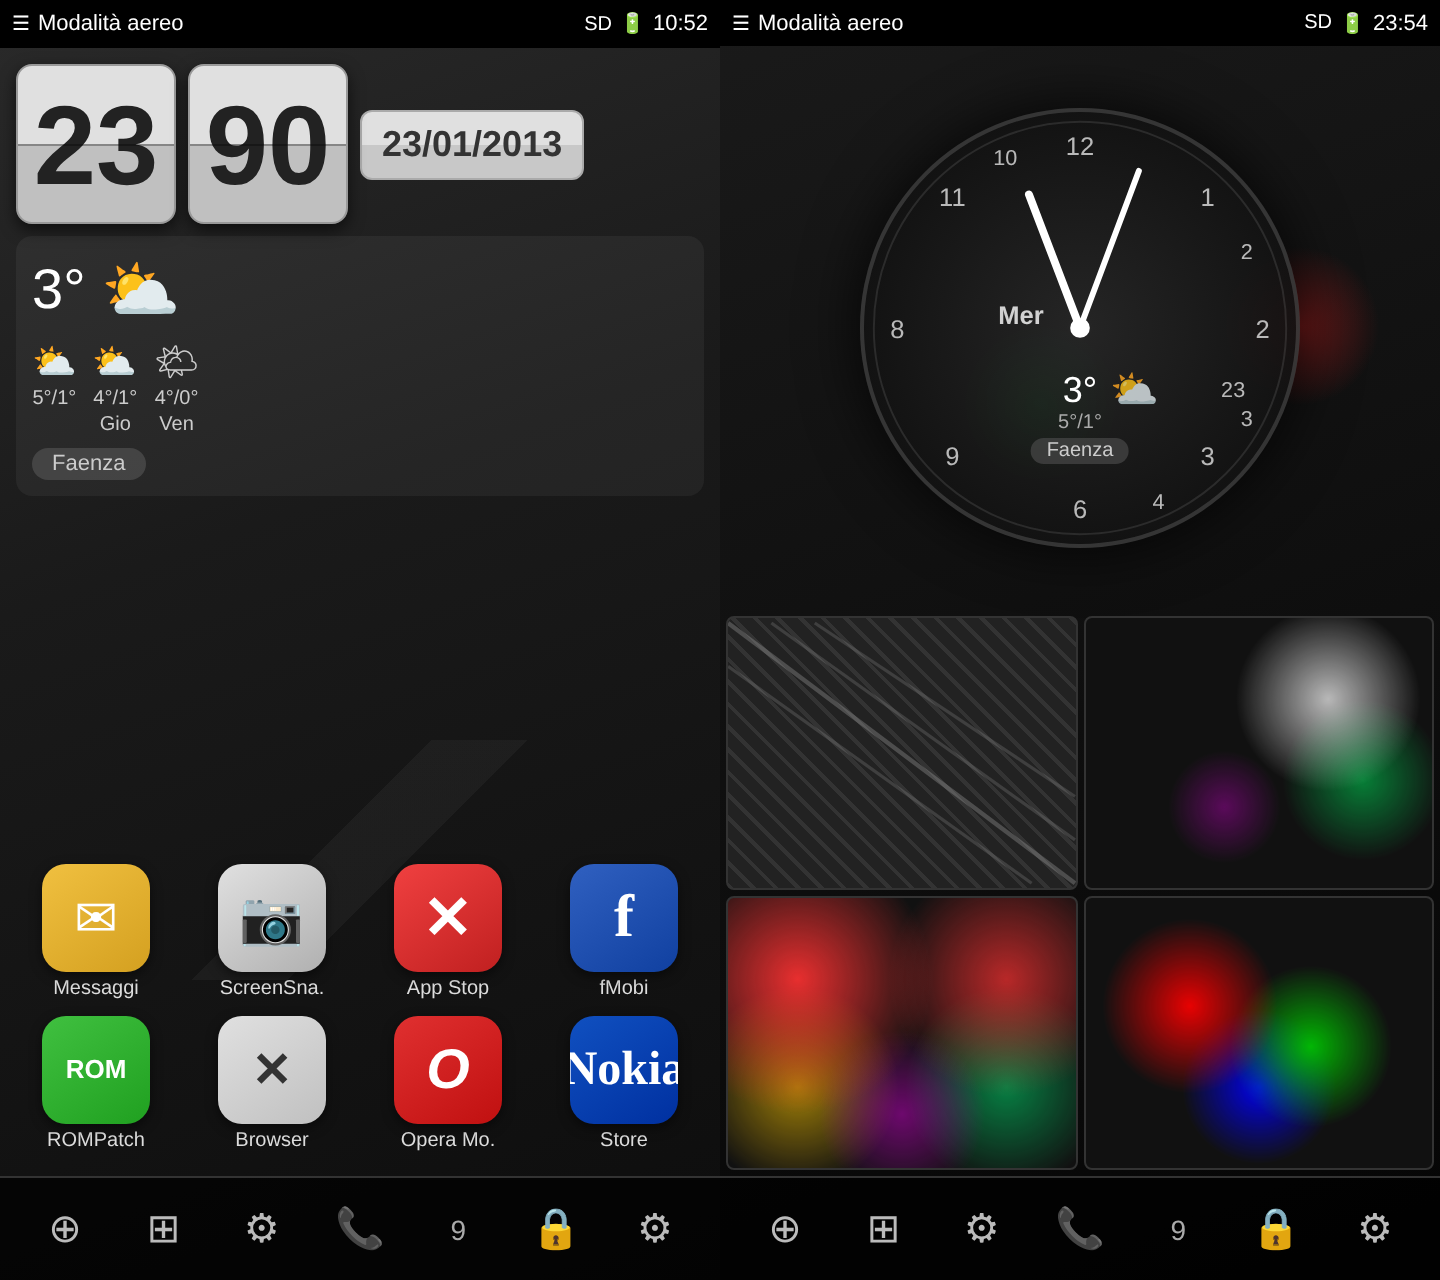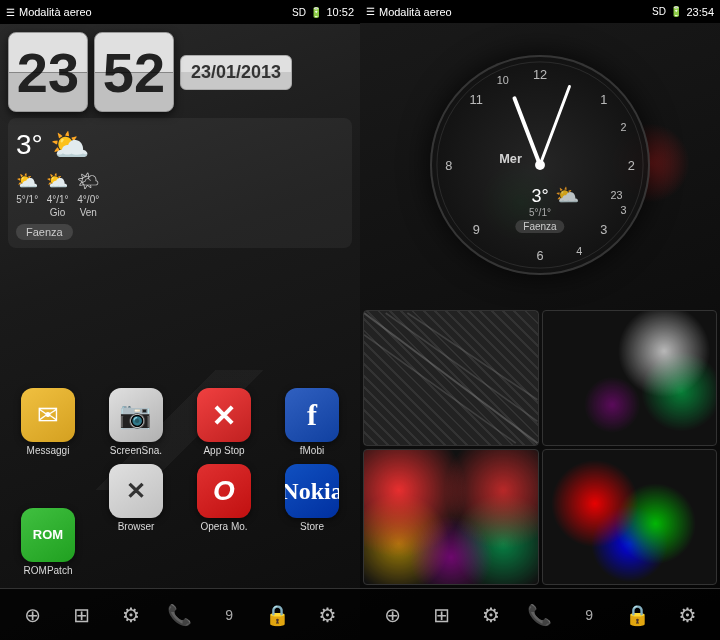--- a/index.html
+++ b/index.html
@@ -180,21 +180,21 @@
       font-size: 10px;
       color: #ddd;
       text-align: left;
     }
 
     
     .icon-messaggi { background: linear-gradient(145deg, #f0c040, #d4a020); }
     .icon-screenshot { background: linear-gradient(145deg, #e0e0e0, #b0b0b0); }
     .icon-appstop { background: linear-gradient(145deg, #f04040, #c02020); }
     .icon-fmobi { background: linear-gradient(145deg, #3060c0, #1040a0); }
-    .icon-rompatch { background: linear-gradient(145deg, #40c040, #20a020); margin-top: 44px; }
+    .icon-rompatch { background: linear-gradient(145deg, #40c040, #20a020); }
     .icon-browser { background: linear-gradient(145deg, #e0e0e0, #c0c0c0); }
     .icon-opera { background: linear-gradient(145deg, #e03030, #c01010); }
     .icon-nokia { background: linear-gradient(145deg, #1050c0, #0030a0); }
 
     
     .bottom-dock {
       position: absolute;
       bottom: 0;
       left: 0;
       right: 0;
@@ -359,21 +359,21 @@
       <span class="status-icon">SD</span>
       <span class="status-icon">🔋</span>
       <span>10:52</span>
     </div>
   </div>
 
   <div class="widget-area">
 
     <div class="flip-clock">
       <div class="flip-digit">23</div>
-      <div class="flip-digit">52</div>
+      <div class="flip-digit">90</div>
       <div class="date-widget">
         <div>23/01/2013</div>
       </div>
     </div>
 
     <div class="weather-widget">
       <div class="weather-top">
         <span class="weather-temp-big">3°</span>
         <span class="weather-icon-big">⛅</span>
       </div>

